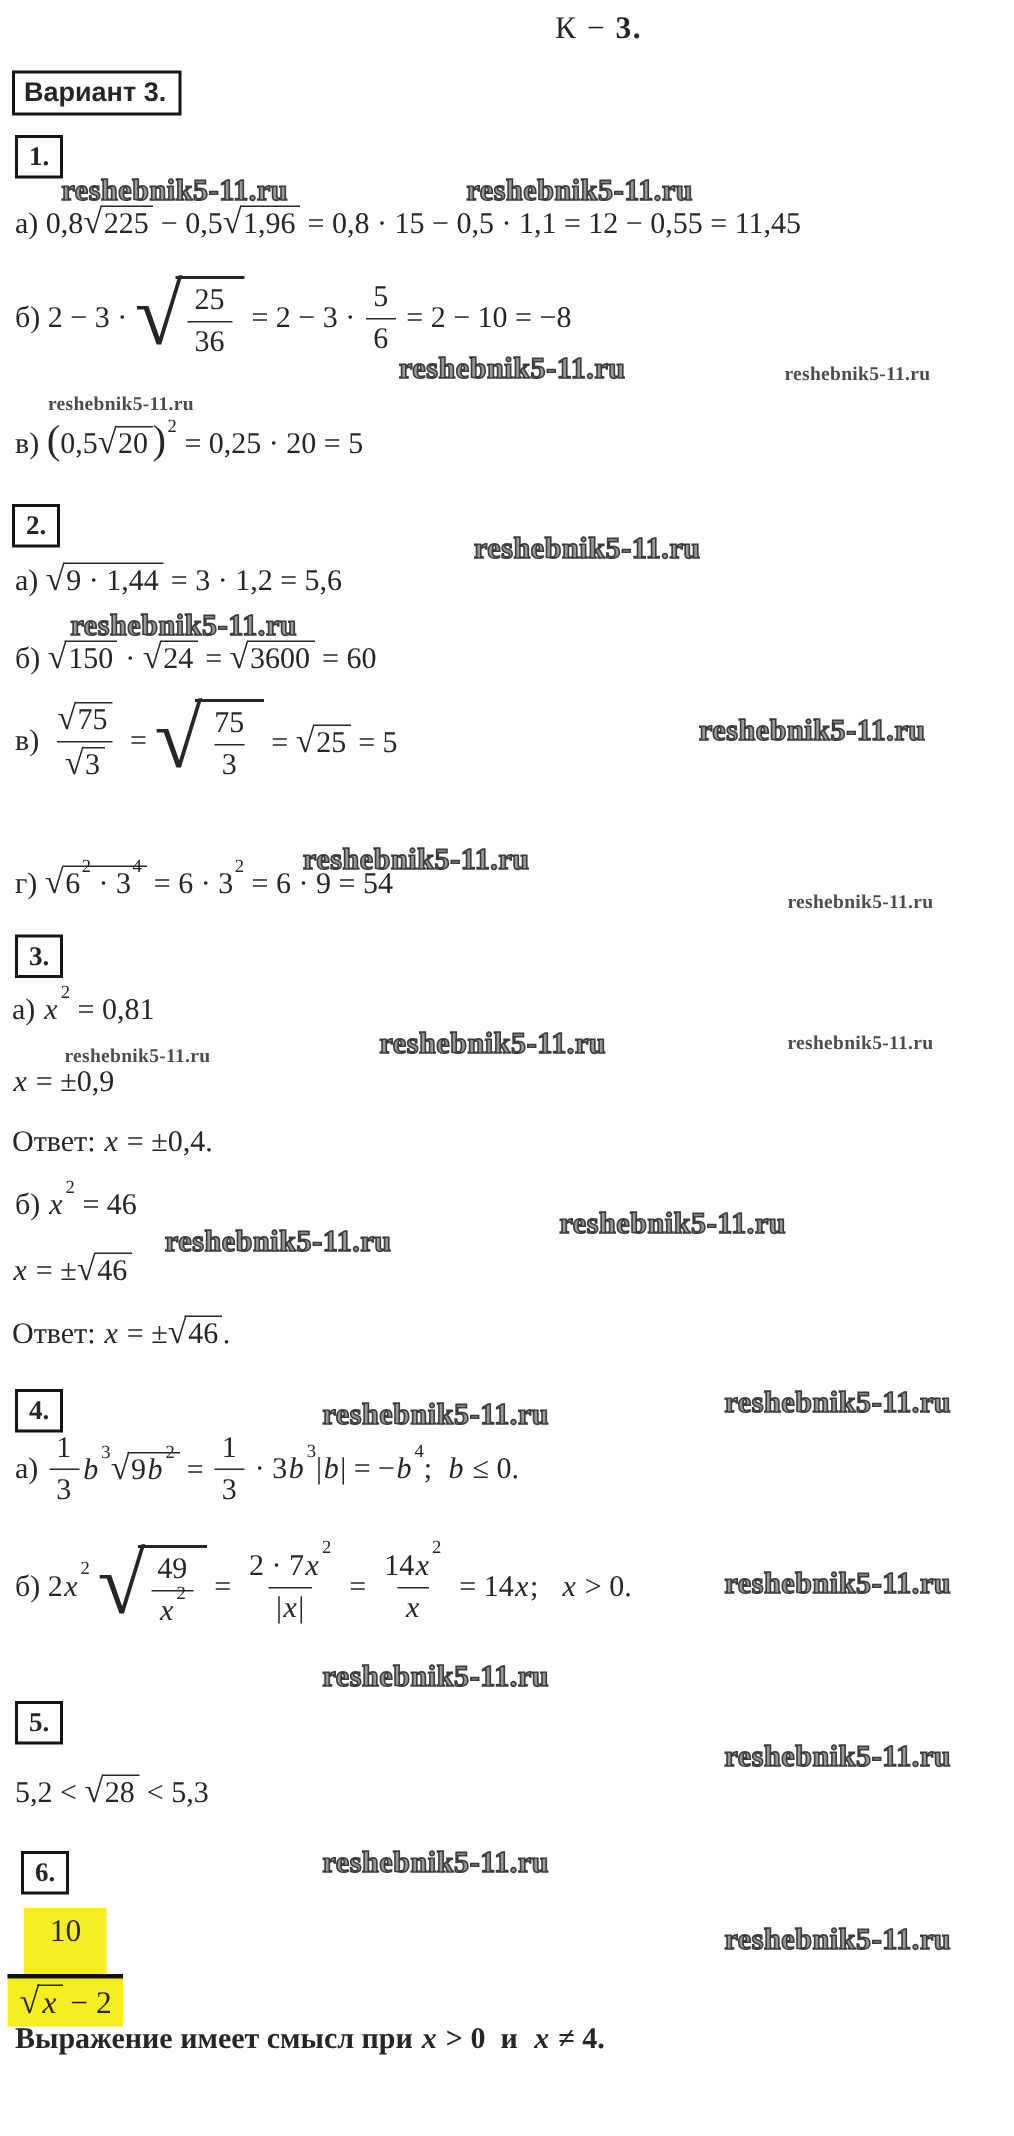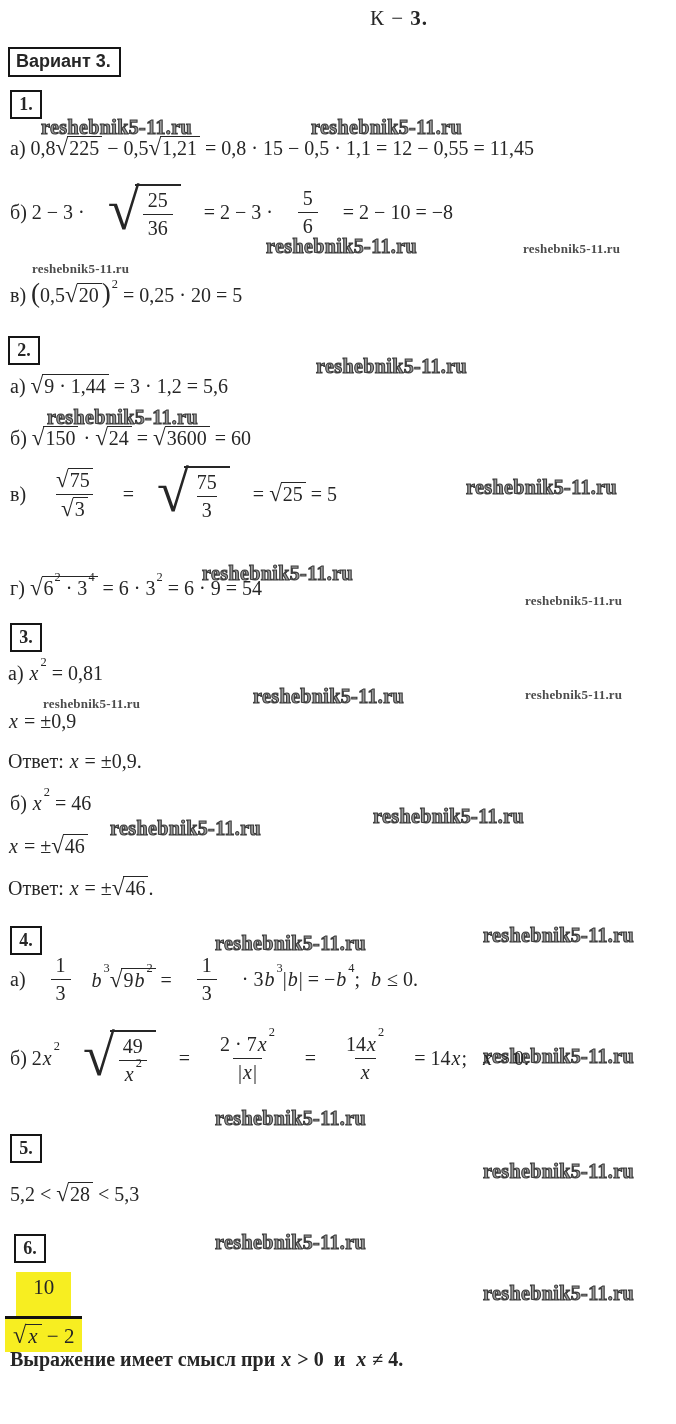--- a/index.html
+++ b/index.html
@@ -7,21 +7,21 @@
         font-family:"Liberation Serif","DejaVu Serif",serif;color:#262626;}
   .title{position:absolute;font-size:21px;letter-spacing:1px;white-space:pre;}
   .vbox{position:absolute;left:8px;top:47px;border:2px solid #151515;padding:2px 8px 3px 6px;
         font-family:"Liberation Sans","DejaVu Sans",sans-serif;font-weight:bold;font-size:18px;}
   .nbox{position:absolute;min-width:20px;height:23px;padding:1px 4px;border:2px solid #151515;
         display:flex;align-items:center;justify-content:center;font-weight:bold;font-size:18px;}
   .wm{position:absolute;font-weight:bold;font-size:20px;letter-spacing:0.4px;color:#9a9a9a;
       -webkit-text-stroke:1.1px #3c3c3c;white-space:nowrap;}
   .wm-s{position:absolute;font-weight:bold;font-size:13px;color:#4c4c4c;letter-spacing:0.2px;white-space:nowrap;}
   .mline{position:absolute;font-size:20px;white-space:pre;}
-  .mline.cline{display:flex;align-items:center;gap:18px;}
+  .mline.cline{display:flex;align-items:center;}
   .mline span{white-space:pre;}
   sup{font-size:62%;line-height:0;position:relative;top:-0.52em;padding-left:1px;}
   i.var{font-style:italic;padding:0 1px;}
   .grp{white-space:pre;}
   .sqrt{display:inline-flex;align-items:baseline;}
   .sqrt .rad{line-height:1;font-size:1.15em;margin-right:-1px;}
   .sqrt .bar{display:inline-block;border-top:1.9px solid #262626;padding:0 3px 0 2px;line-height:1.12;}
   .sqrt.big{align-items:center;}
   .sqrt.big .rad{font-size:2.9em;align-self:center;margin-right:-5px;line-height:0.9;transform:translateY(-2px);}
   .sqrt.big .bar{border-top:2.2px solid #262626;padding:3px 6px 0 6px;line-height:normal;}
@@ -79,32 +79,32 @@
   <span class="wm" style="left:483px;top:1160px;">reshebnik5-11.ru</span>
   <span class="wm" style="left:215px;top:1231px;">reshebnik5-11.ru</span>
   <span class="wm" style="left:483px;top:1282px;">reshebnik5-11.ru</span>
 
   <span class="wm-s" style="left:523px;top:241px;">reshebnik5-11.ru</span>
   <span class="wm-s" style="left:32px;top:261px;">reshebnik5-11.ru</span>
   <span class="wm-s" style="left:525px;top:593px;">reshebnik5-11.ru</span>
   <span class="wm-s" style="left:43px;top:696px;">reshebnik5-11.ru</span>
   <span class="wm-s" style="left:525px;top:687px;">reshebnik5-11.ru</span>
 
-  <div class="mline" style="left:10px;top:136px;"><span>а) 0,8</span><span class="sqrt"><span class="rad">√</span><span class="bar"><span>225</span></span></span><span> − 0,5</span><span class="sqrt"><span class="rad">√</span><span class="bar"><span>1,21</span></span></span><span> = 0,8 · 15 − 0,5 · 1,1 = 12 − 0,55 = 11,45</span></div>
+  <div class="mline" style="left:10px;top:136px;"><span>а) 0,8</span><span class="sqrt"><span class="rad">√</span><span class="bar"><span>225</span></span></span><span> − 0,5</span><span class="sqrt"><span class="rad">√</span><span class="bar"><span>1,96</span></span></span><span> = 0,8 · 15 − 0,5 · 1,1 = 12 − 0,55 = 11,45</span></div>
   <div class="mline cline" style="left:10px;top:184px;"><span class="grp"><span>б) 2 − 3 · </span></span><span class="sqrt big"><span class="rad">√</span><span class="bar"><span class="frac"><span class="num"><span>25</span></span><span class="den"><span>36</span></span></span></span></span><span class="grp"><span> = 2 − 3 · </span></span><span class="frac"><span class="num"><span>5</span></span><span class="den"><span>6</span></span></span><span class="grp"><span> = 2 − 10 = −8</span></span></div>
   <div class="mline" style="left:10px;top:280px;"><span>в) </span><span class="bp">(</span><span>0,5</span><span class="sqrt"><span class="rad">√</span><span class="bar"><span>20</span></span></span><span class="bp">)</span><sup>2</sup><span> = 0,25 · 20 = 5</span></div>
 
   <div class="mline" style="left:10px;top:374px;"><span>а) </span><span class="sqrt"><span class="rad">√</span><span class="bar"><span>9 · 1,44</span></span></span><span> = 3 · 1,2 = 5,6</span></div>
   <div class="mline" style="left:10px;top:426px;"><span>б) </span><span class="sqrt"><span class="rad">√</span><span class="bar"><span>150</span></span></span><span> · </span><span class="sqrt"><span class="rad">√</span><span class="bar"><span>24</span></span></span><span> = </span><span class="sqrt"><span class="rad">√</span><span class="bar"><span>3600</span></span></span><span> = 60</span></div>
   <div class="mline cline" style="left:10px;top:466px;"><span class="grp"><span>в) </span></span><span class="frac"><span class="num"><span class="sqrt"><span class="rad">√</span><span class="bar"><span>75</span></span></span></span><span class="den"><span class="sqrt"><span class="rad">√</span><span class="bar"><span>3</span></span></span></span></span><span class="grp"><span> = </span></span><span class="sqrt big"><span class="rad">√</span><span class="bar"><span class="frac"><span class="num"><span>75</span></span><span class="den"><span>3</span></span></span></span></span><span class="grp"><span> = </span><span class="sqrt"><span class="rad">√</span><span class="bar"><span>25</span></span></span><span> = 5</span></span></div>
   <div class="mline" style="left:10px;top:576px;"><span>г) </span><span class="sqrt"><span class="rad">√</span><span class="bar"><span>6</span><sup>2</sup><span> · 3</span><sup>4</sup></span></span><span> = 6 · 3</span><sup>2</sup><span> = 6 · 9 = 54</span></div>
 
   <div class="mline" style="left:8px;top:662px;"><span>а) </span><i class="var">x</i><sup>2</sup><span> = 0,81</span></div>
   <div class="mline" style="left:8px;top:710px;"><i class="var">x</i><span> = ±0,9</span></div>
-  <div class="mline" style="left:8px;top:750px;"><span>Ответ: </span><i class="var">x</i><span> = ±0,9.</span></div>
+  <div class="mline" style="left:8px;top:750px;"><span>Ответ: </span><i class="var">x</i><span> = ±0,4.</span></div>
   <div class="mline" style="left:10px;top:792px;"><span>б) </span><i class="var">x</i><sup>2</sup><span> = 46</span></div>
   <div class="mline" style="left:8px;top:834px;"><i class="var">x</i><span> = ±</span><span class="sqrt"><span class="rad">√</span><span class="bar"><span>46</span></span></span></div>
   <div class="mline" style="left:8px;top:876px;"><span>Ответ: </span><i class="var">x</i><span> = ±</span><span class="sqrt"><span class="rad">√</span><span class="bar"><span>46</span></span></span><span>.</span></div>
 
   <div class="mline cline" style="left:10px;top:954px;"><span class="grp"><span>а) </span></span><span class="frac"><span class="num"><span>1</span></span><span class="den"><span>3</span></span></span><span class="grp"><i class="var">b</i><sup>3</sup><span class="sqrt"><span class="rad">√</span><span class="bar"><span>9</span><i class="var">b</i><sup>2</sup></span></span><span> = </span></span><span class="frac"><span class="num"><span>1</span></span><span class="den"><span>3</span></span></span><span class="grp"><span> · 3</span><i class="var">b</i><sup>3</sup><span>|</span><i class="var">b</i><span>| = −</span><i class="var">b</i><sup>4</sup><span>;  </span><i class="var">b</i><span> ≤ 0.</span></span></div>
   <div class="mline cline" style="left:10px;top:1030px;"><span class="grp"><span>б) 2</span><i class="var">x</i><sup>2</sup><span> </span></span><span class="sqrt big"><span class="rad">√</span><span class="bar"><span class="frac"><span class="num"><span>49</span></span><span class="den"><i class="var">x</i><sup>2</sup></span></span></span></span><span class="grp"><span> = </span></span><span class="frac"><span class="num"><span>2 · 7</span><i class="var">x</i><sup>2</sup></span><span class="den"><span>|</span><i class="var">x</i><span>|</span></span></span><span class="grp"><span> = </span></span><span class="frac"><span class="num"><span>14</span><i class="var">x</i><sup>2</sup></span><span class="den"><i class="var">x</i></span></span><span class="grp"><span> = 14</span><i class="var">x</i><span>;   </span><i class="var">x</i><span> &gt; 0.</span></span></div>
 
   <div class="mline" style="left:10px;top:1182px;"><span>5,2 &lt; </span><span class="sqrt"><span class="rad">√</span><span class="bar"><span>28</span></span></span><span> &lt; 5,3</span></div>
 
   <div class="mline cline" style="left:3px;top:1272px;"><span class="frac f6"><span class="num"><span>10</span></span><span class="den"><span class="sqrt"><span class="rad">√</span><span class="bar"><i class="var">x</i></span></span><span> − 2</span></span></span></div>

